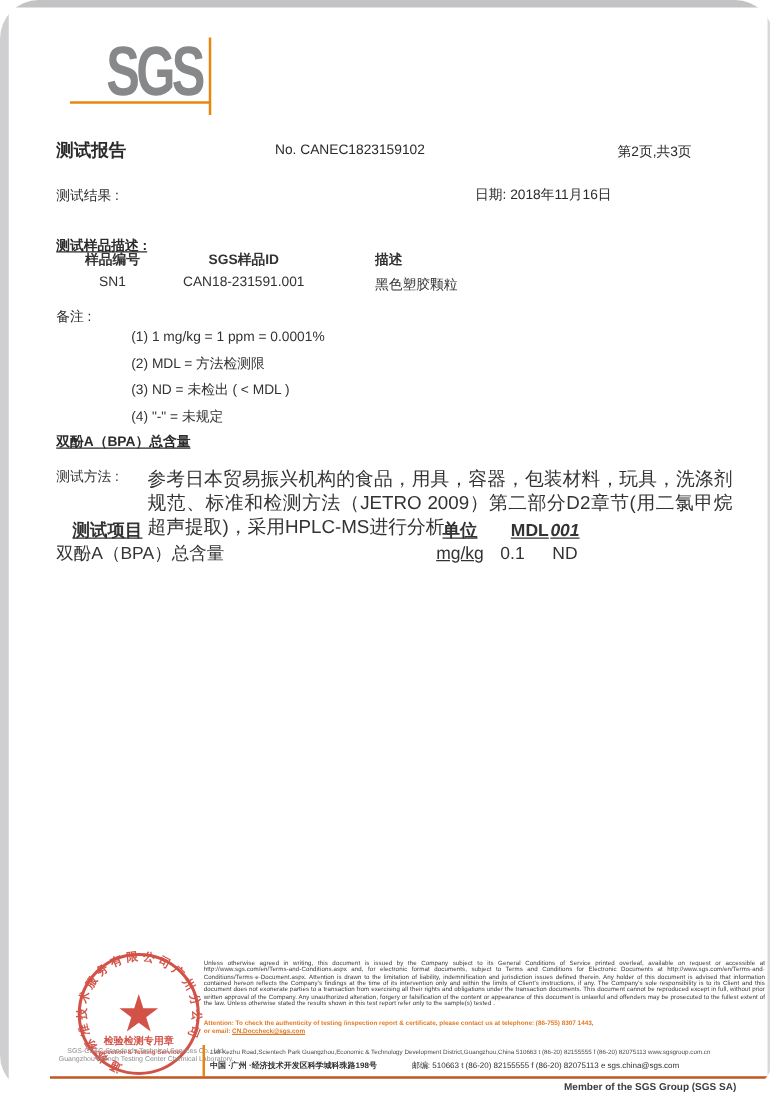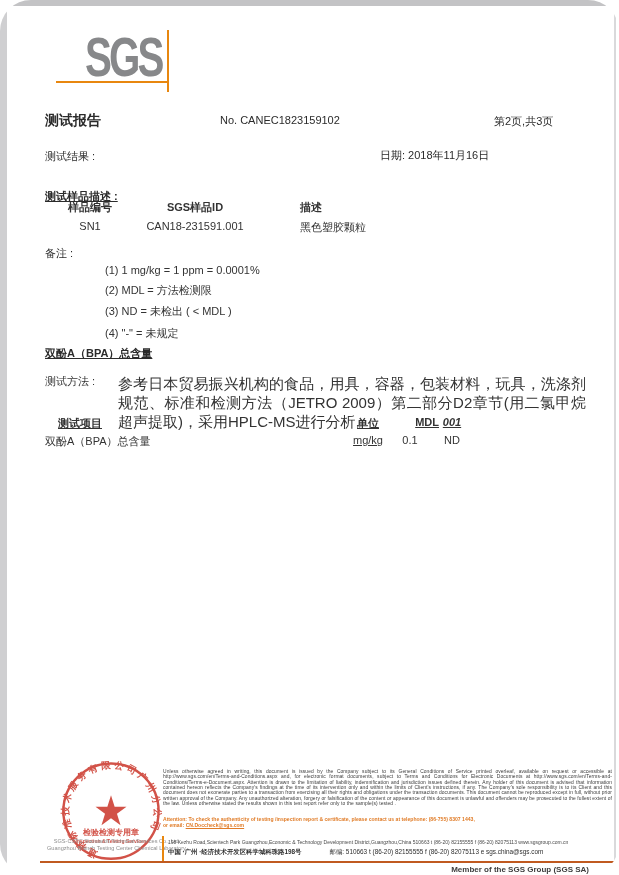--- a/index.html
+++ b/index.html
@@ -32,21 +32,21 @@
   .st-c3 { padding-left:45px; }
   .st-head { font-weight:bold; }
   .st-row + .st-row { margin-top:5px; }
 
   .notes { position:absolute; left:105px; top:264px; font-size:11px; }
   .notes div { margin-bottom:6.5px; }
 
   .method-label { position:absolute; left:45px; top:374px; font-size:11px; }
   .method-text  { position:absolute; left:118px; top:374px; width:468px; font-size:15px; line-height:19px; text-align:justify; }
 
-  .rt-head span, .rt-row span { position:absolute; font-size:11px; }
+  .rt-head span, .rt-row span { position:absolute; font-size:14px; }
   .rt-item-h { left:58px; text-decoration:underline; font-weight:bold; }
   .rt-unit-h { left:348px; width:40px; text-align:center; text-decoration:underline; font-weight:bold; }
   .rt-mdl-h  { left:407px; width:32px; text-align:right; text-decoration:underline; font-weight:bold; }
   .rt-001-h  { left:438px; width:28px; text-align:center; text-decoration:underline; font-weight:bold; font-style:italic; }
   .rt-item { left:45px; }
   .rt-unit { left:348px; width:40px; text-align:center;text-decoration:underline; }
   .rt-mdl  { left:394px; width:32px; text-align:center; }
   .rt-001  { left:438px; width:28px; text-align:center; }
 
   

